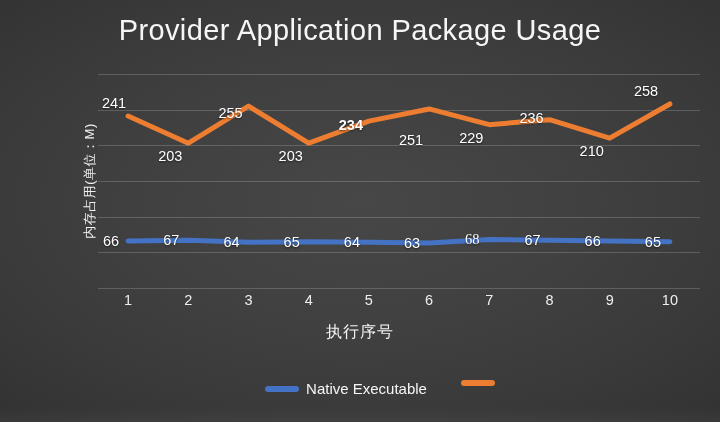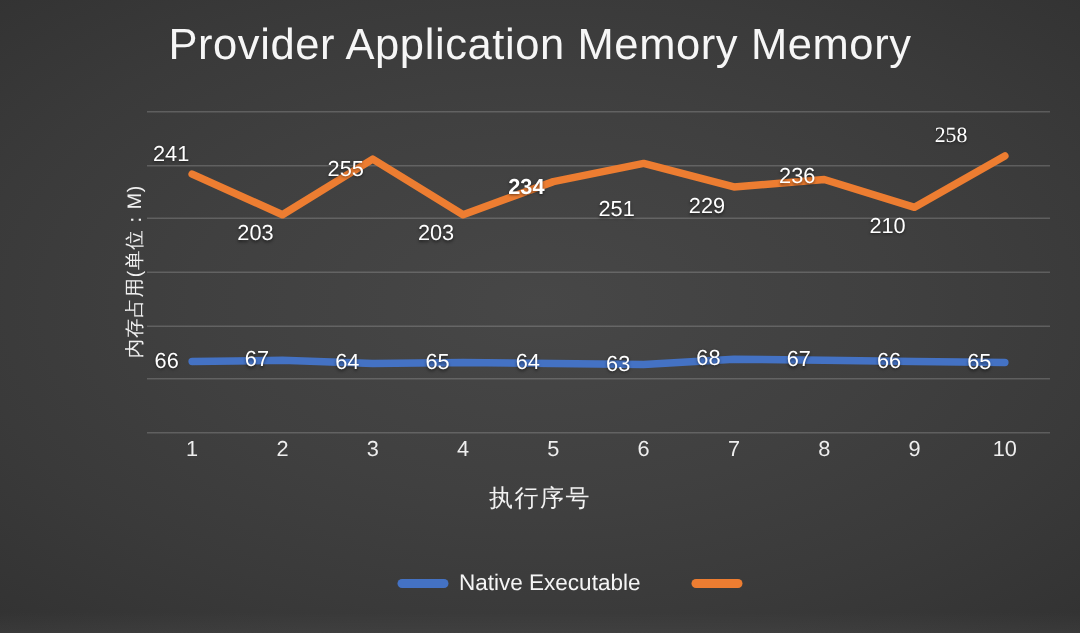--- a/index.html
+++ b/index.html
@@ -102,21 +102,21 @@
     text-shadow: 0 1px 2px rgba(0,0,0,0.55);
     pointer-events: none;
   }
   
   #legend {
     position: absolute;
     left: 0; right: 0;
     top: 380px;
     display: flex;
     justify-content: center;
-    align-items: center;
+    align-items: flex-start;
     gap: 34px;
     margin-left: 40px;
   }
   .legend-entry {
     display: flex;
     align-items: center;
     gap: 7px;
   }
   .legend-swatch {
     width: 34px;
@@ -128,21 +128,21 @@
     font-size: 15px;
     color: #f5f5f5;
     white-space: nowrap;
   }
 </style>
 </head>
 <body>
 
 <div id="chart-root">
 
-  <div id="chart-title">Provider Application Memory Memory</div>
+  <div id="chart-title">Provider Application Package Usage</div>
 
   <div id="plot-area">
     <div id="gridlines">
         <div class="gridline" style="top: 214px;"></div>
         <div class="gridline" style="top: 178.333px;"></div>
         <div class="gridline" style="top: 142.667px;"></div>
         <div class="gridline" style="top: 107px;"></div>
         <div class="gridline" style="top: 71.3333px;"></div>
         <div class="gridline" style="top: 35.6667px;"></div>
         <div class="gridline" style="top: 0px;"></div>
@@ -155,34 +155,34 @@
         <polyline points="30.10,42.09 90.30,69.19 150.50,32.10 210.70,69.19 270.90,47.08 331.10,34.95 391.30,50.65 451.50,45.65 511.70,64.20 571.90,29.96" fill="none" stroke="#ED7D31" stroke-width="5" stroke-linejoin="round" stroke-linecap="round"></polyline>
       </svg>
 
     <div id="point-labels">
         <div class="point-label" style="left: 13.1px; top: 166.92px;">66</div>
         <div class="point-label" style="left: 73.3px; top: 166.207px;">67</div>
         <div class="point-label" style="left: 133.5px; top: 168.347px;">64</div>
         <div class="point-label" style="left: 193.7px; top: 167.633px;">65</div>
         <div class="point-label" style="left: 253.9px; top: 168.347px;">64</div>
         <div class="point-label" style="left: 314.1px; top: 169.06px;">63</div>
-        <div class="point-label" style="left: 374.3px; top: 165.493px;">68</div>
+        <div class="point-label" style="left: 374.3px; top: 165.493px; font-family: Liberation Serif, serif;">68</div>
         <div class="point-label" style="left: 434.5px; top: 166.207px;">67</div>
         <div class="point-label" style="left: 494.7px; top: 166.92px;">66</div>
         <div class="point-label" style="left: 554.9px; top: 167.633px;">65</div>
         <div class="point-label" style="left: 16.1px; top: 29.0867px;">241</div>
         <div class="point-label" style="left: 72.3px; top: 82.1933px;">203</div>
         <div class="point-label" style="left: 132.5px; top: 23px; margin-top: 16px;">255</div>
         <div class="point-label" style="left: 192.7px; top: 82.1933px;">203</div>
         <div class="point-label" style="left: 252.9px; top: 51px; font-weight: bold;">234</div>
         <div class="point-label" style="left: 313.1px; top: 21.9533px; margin-top: 44px;">251</div>
         <div class="point-label" style="left: 373.3px; top: 63.6467px;">229</div>
         <div class="point-label" style="left: 433.5px; top: 20px; margin-top: 24px;">236</div>
         <div class="point-label" style="left: 493.7px; top: 77.2px;">210</div>
-        <div class="point-label" style="left: 536px; top: 16.96px; font-family: Liberation Serif, serif;">258</div>
+        <div class="point-label" style="left: 548px; top: 16.96px;">258</div>
       </div>
   </div>
 
   <div id="x-axis-ticks">
       <div class="x-tick-label" style="left: 30.1px;">1</div>
       <div class="x-tick-label" style="left: 90.3px;">2</div>
       <div class="x-tick-label" style="left: 150.5px;">3</div>
       <div class="x-tick-label" style="left: 210.7px;">4</div>
       <div class="x-tick-label" style="left: 270.9px;">5</div>
       <div class="x-tick-label" style="left: 331.1px;">6</div>

